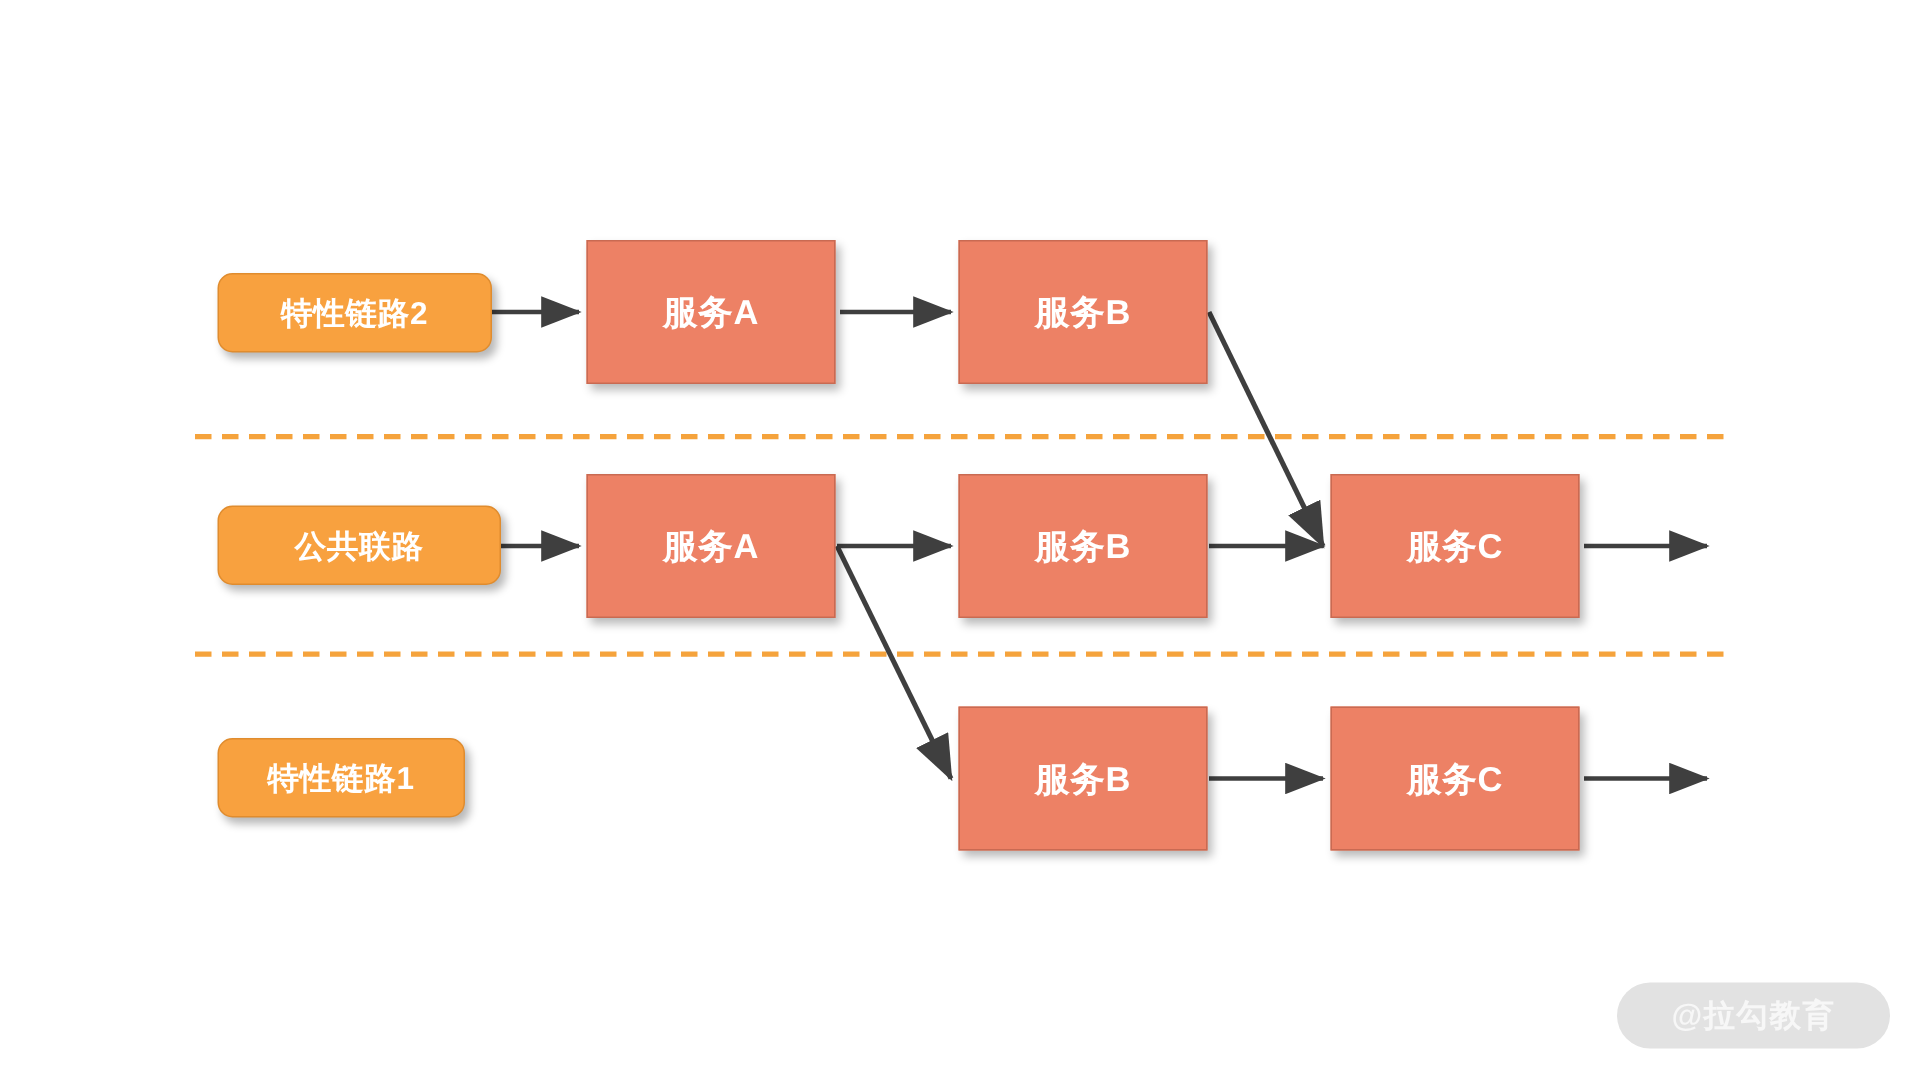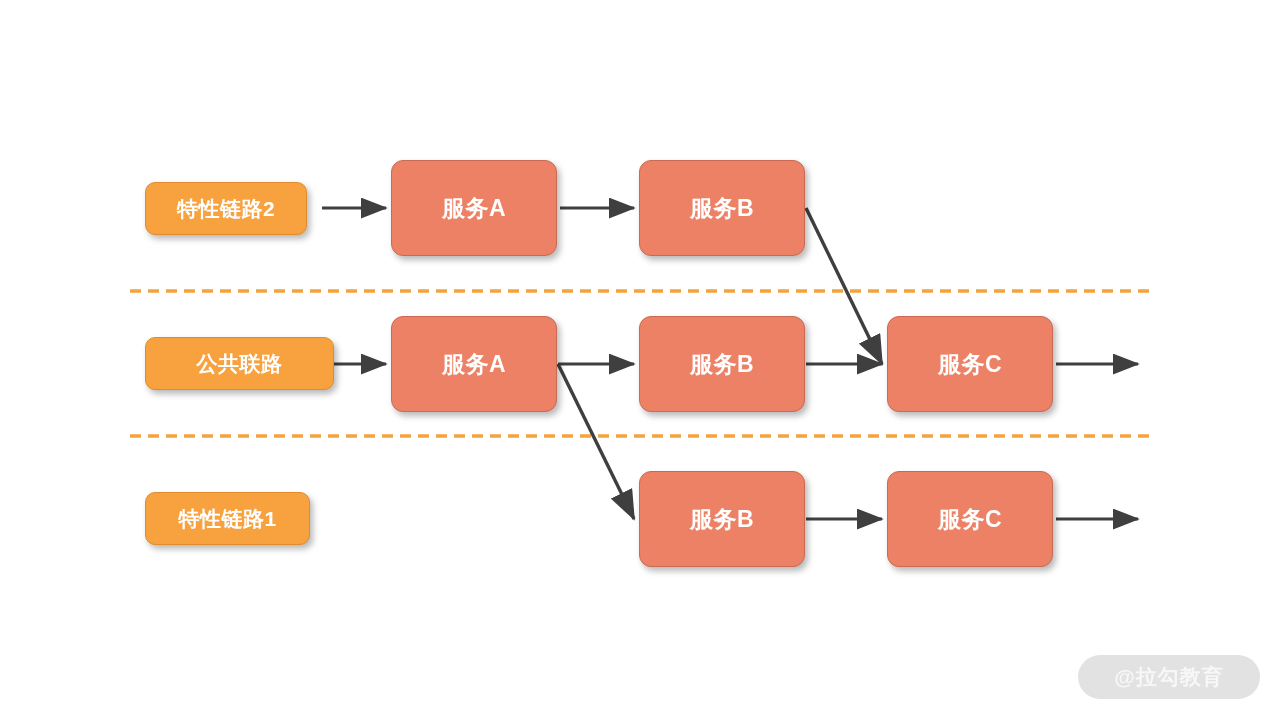--- a/index.html
+++ b/index.html
@@ -32,21 +32,21 @@
     justify-content: center;
     color: #ffffff;
     text-align: center;
     letter-spacing: 0.5px;
     user-select: none;
   }
 
   .node-service {
     background: #ED8165;
     border: 1px solid #C96A52;
-    border-radius: 12px;
+    border-radius: 0;
     font-size: 23px;
     font-weight: 700;
     box-shadow: 3px 4px 6px rgba(0,0,0,0.28);
   }
 
   .node-tag {
     background: #F8A13F;
     border: 1px solid #E08C2E;
     border-radius: 10px;
     font-size: 21px;
@@ -96,21 +96,21 @@
 
   <line x1="558" y1="364" x2="634" y2="519" stroke="#3F3F3F" stroke-width="3.4" marker-end="url(#arrowhead)"></line>
 
   <line x1="1056" y1="364" x2="1138" y2="364" stroke="#3F3F3F" stroke-width="3" marker-end="url(#arrowhead)"></line>
 
   <line x1="806" y1="519" x2="882" y2="519" stroke="#3F3F3F" stroke-width="3" marker-end="url(#arrowhead)"></line>
 
   <line x1="1056" y1="519" x2="1138" y2="519" stroke="#3F3F3F" stroke-width="3" marker-end="url(#arrowhead)"></line>
 </svg>
 
-<div class="node node-tag" style="left:145px; top:182px; width:162px; height:53px;">
+<div class="node node-tag" style="left:145px; top:182px; width:183px; height:53px;">
   <span>特性链路2</span>
 </div>
 
 <div class="node node-service" style="left:391px; top:160px; width:166px; height:96px;">
   <span>服务A</span>
 </div>
 
 <div class="node node-service" style="left:639px; top:160px; width:166px; height:96px;">
   <span>服务B</span>
 </div>

